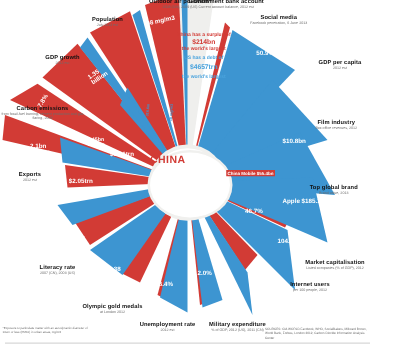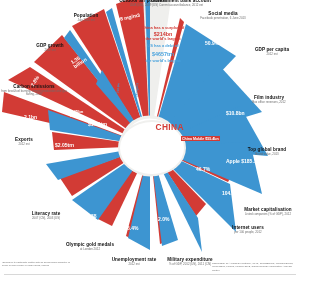--- a/index.html
+++ b/index.html
@@ -9,21 +9,21 @@
   #stage{position:relative;width:300px;height:281px;background:#ffffff;}
   svg{position:absolute;left:0;top:0;}
   .lbl{position:absolute;text-align:center;line-height:1.0;}
   .lbl .t{font-weight:bold;color:#111;font-size:4.6px;letter-spacing:.1px;display:block;}
   .lbl .s{color:#6d6d6d;font-size:2.9px;display:block;margin-top:.6px;line-height:1.12;}
   .vtxt{position:absolute;color:#fff;font-weight:bold;font-size:5px;white-space:nowrap;}
   .vtxt.sm{font-size:4.2px;}
   .centerwrap{position:absolute;left:118px;top:120px;width:64px;height:52px;}
   .hub{position:absolute;left:0;top:0;width:64px;height:52px;border-radius:50%/50%;
        background:#ffffff;border:2.6px solid #f0f0ee;}
-  .hub .cn{position:absolute;left:0;top:0;width:64px;text-align:right;
+  .hub .cn{position:absolute;left:0;top:0;width:64px;text-align:left;
            color:#d23b35;font-weight:bold;font-size:8.4px;letter-spacing:.4px;}
   .hub .usl{position:absolute;left:0;top:25px;width:64px;text-align:center;
             color:#3d95d1;font-weight:bold;font-size:8.4px;letter-spacing:.4px;}
   .callout{position:absolute;text-align:center;line-height:1.18;}
   .callout .c1{color:#d23b35;font-size:4px;font-weight:bold;display:block;}
   .callout .c2{color:#4aa3dd;font-size:4px;font-weight:bold;display:block;margin-top:2px;}
   .srcs{position:absolute;left:212px;top:262px;width:86px;color:#6d6d6d;
         font-size:2.5px;line-height:1.35;}
   .foot{position:absolute;left:2px;top:261px;width:72px;color:#6d6d6d;
         font-size:2.4px;line-height:1.32;}

